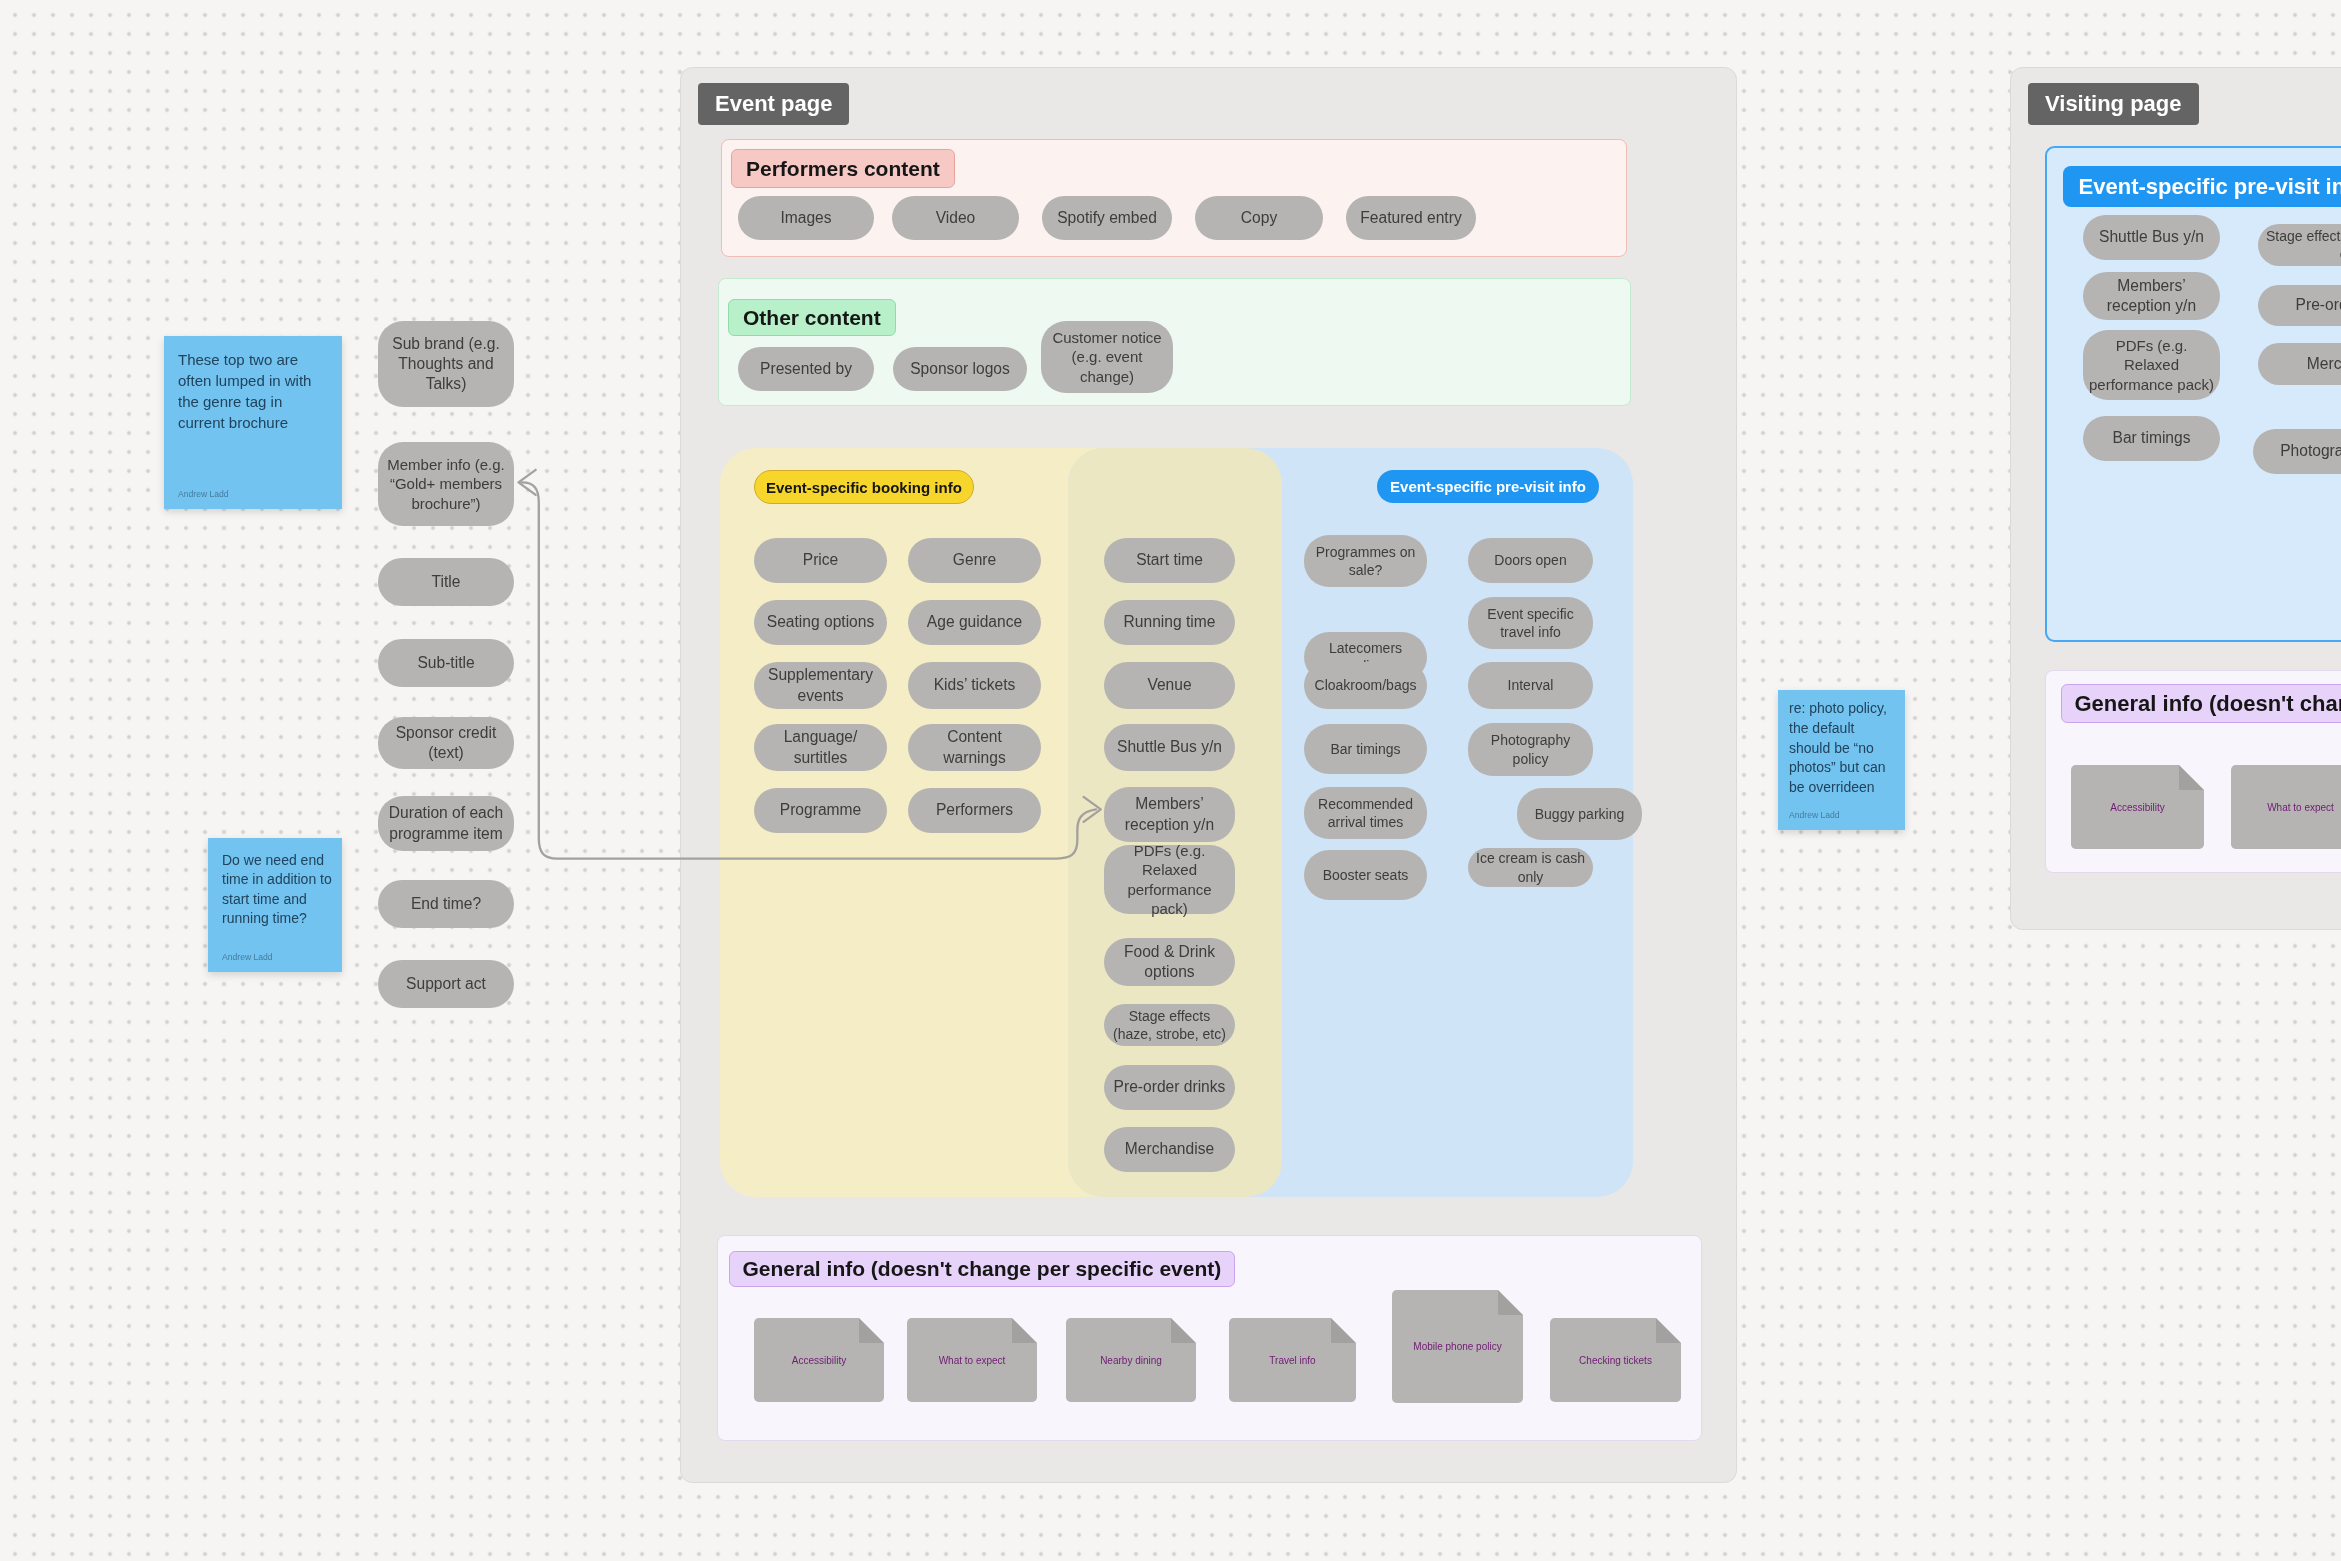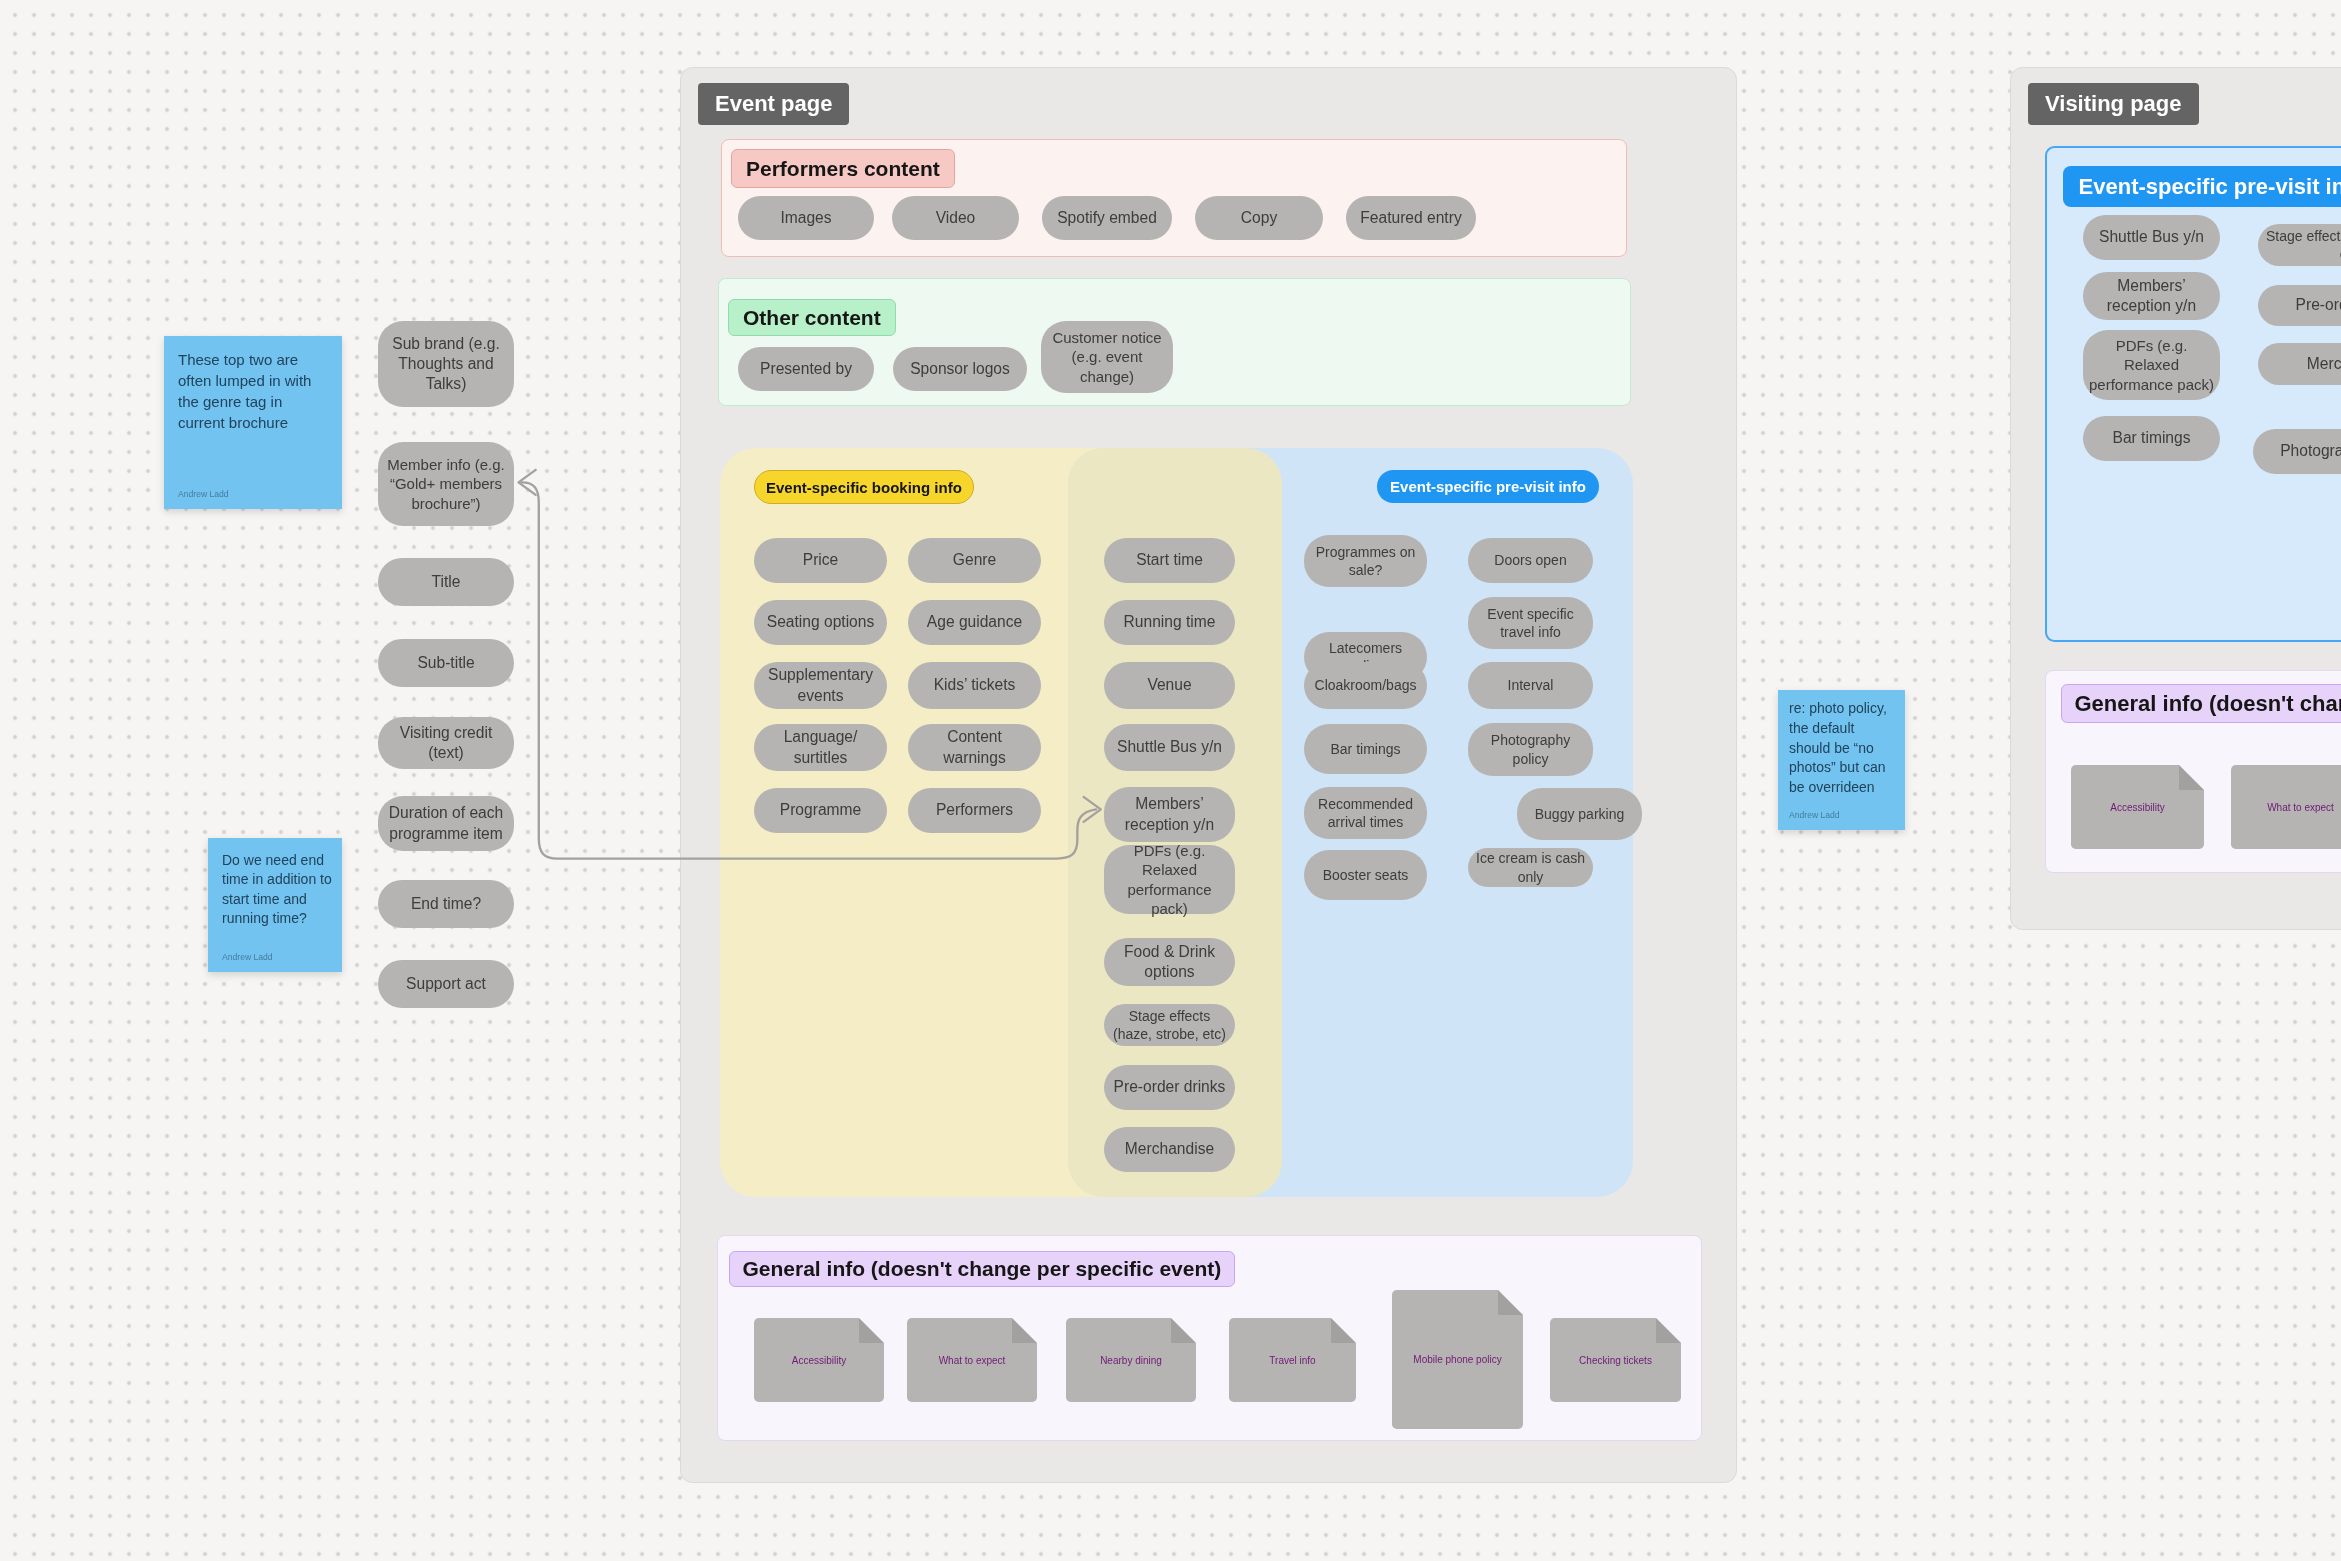--- a/index.html
+++ b/index.html
@@ -72,21 +72,21 @@
   <div class="rect-overlap" style="left:1068px;top:448px;width:214px;height:749px;"></div>
 
   <div class="vbluebox" style="left:2045px;top:146px;width:422px;height:496px;"></div>
   <div class="container container-purple" style="left:2045px;top:670px;width:422px;height:203px;"></div>
 
 
   <div class="pill" style="left:378px;top:321px;width:136px;height:86px;">Sub brand (e.g. Thoughts and Talks)</div>
   <div class="pill xs" style="left:378px;top:442px;width:136px;height:84px;">Member info (e.g. “Gold+ members brochure”)</div>
   <div class="pill" style="left:378px;top:558px;width:136px;height:48px;">Title</div>
   <div class="pill" style="left:378px;top:639px;width:136px;height:48px;">Sub-title</div>
-  <div class="pill" style="left:378px;top:717px;width:136px;height:52px;">Visiting credit (text)</div>
+  <div class="pill" style="left:378px;top:717px;width:136px;height:52px;">Sponsor credit (text)</div>
   <div class="pill" style="left:378px;top:796px;width:136px;height:55px;">Duration of each programme item</div>
   <div class="pill" style="left:378px;top:880px;width:136px;height:48px;">End time?</div>
   <div class="pill" style="left:378px;top:960px;width:136px;height:48px;">Support act</div>
 
   <div class="sticky" style="left:164px;top:336px;width:178px;height:173px;font-size:15px;">
     <div class="body">These top two are often lumped in with the genre tag in current brochure</div>
     <div class="author">Andrew Ladd</div>
   </div>
   <div class="sticky" style="left:208px;top:838px;width:134px;height:134px;font-size:14px;">
     <div class="body">Do we need end time in addition to start time and running time?</div>
@@ -150,21 +150,21 @@
   <div class="pill small" style="left:1468px;top:662px;width:125px;height:47px;">Interval</div>
   <div class="pill small" style="left:1468px;top:723px;width:125px;height:53px;">Photography policy</div>
   <div class="pill small" style="left:1517px;top:788px;width:125px;height:52px;">Buggy parking</div>
   <div class="pill small" style="left:1468px;top:848px;width:125px;height:39px;">Ice cream is cash only</div>
 
   <div class="tag tag-purple" style="left:729px;top:1251px;height:36px;">General info (doesn't change per specific event)</div>
   <div class="doc" style="left:754px;top:1318px;width:130px;height:84px;">Accessibility</div>
   <div class="doc" style="left:907px;top:1318px;width:130px;height:84px;">What to expect</div>
   <div class="doc" style="left:1066px;top:1318px;width:130px;height:84px;">Nearby dining</div>
   <div class="doc" style="left:1229px;top:1318px;width:127px;height:84px;">Travel info</div>
-  <div class="doc" style="left:1392px;top:1290px;width:131px;height:139px;">Mobile phone policy</div>
+  <div class="doc" style="left:1392px;top:1290px;width:131px;height:113px;">Mobile phone policy</div>
   <div class="doc" style="left:1550px;top:1318px;width:131px;height:84px;">Checking tickets</div>
 
   <div class="title-tag" style="left:2028px;top:83px;">Visiting page</div>
   <div class="tag tag-bluebig" style="left:2063px;top:166px;width:422px;height:41px;">Event-specific pre-visit info</div>
 
   <div class="pill" style="left:2083px;top:215px;width:137px;height:45px;">Shuttle Bus y/n</div>
   <div class="pill" style="left:2083px;top:272px;width:137px;height:48px;">Members’ reception y/n</div>
   <div class="pill xs" style="left:2083px;top:330px;width:137px;height:70px;">PDFs (e.g. Relaxed performance pack)</div>
   <div class="pill" style="left:2083px;top:416px;width:137px;height:45px;">Bar timings</div>
 

